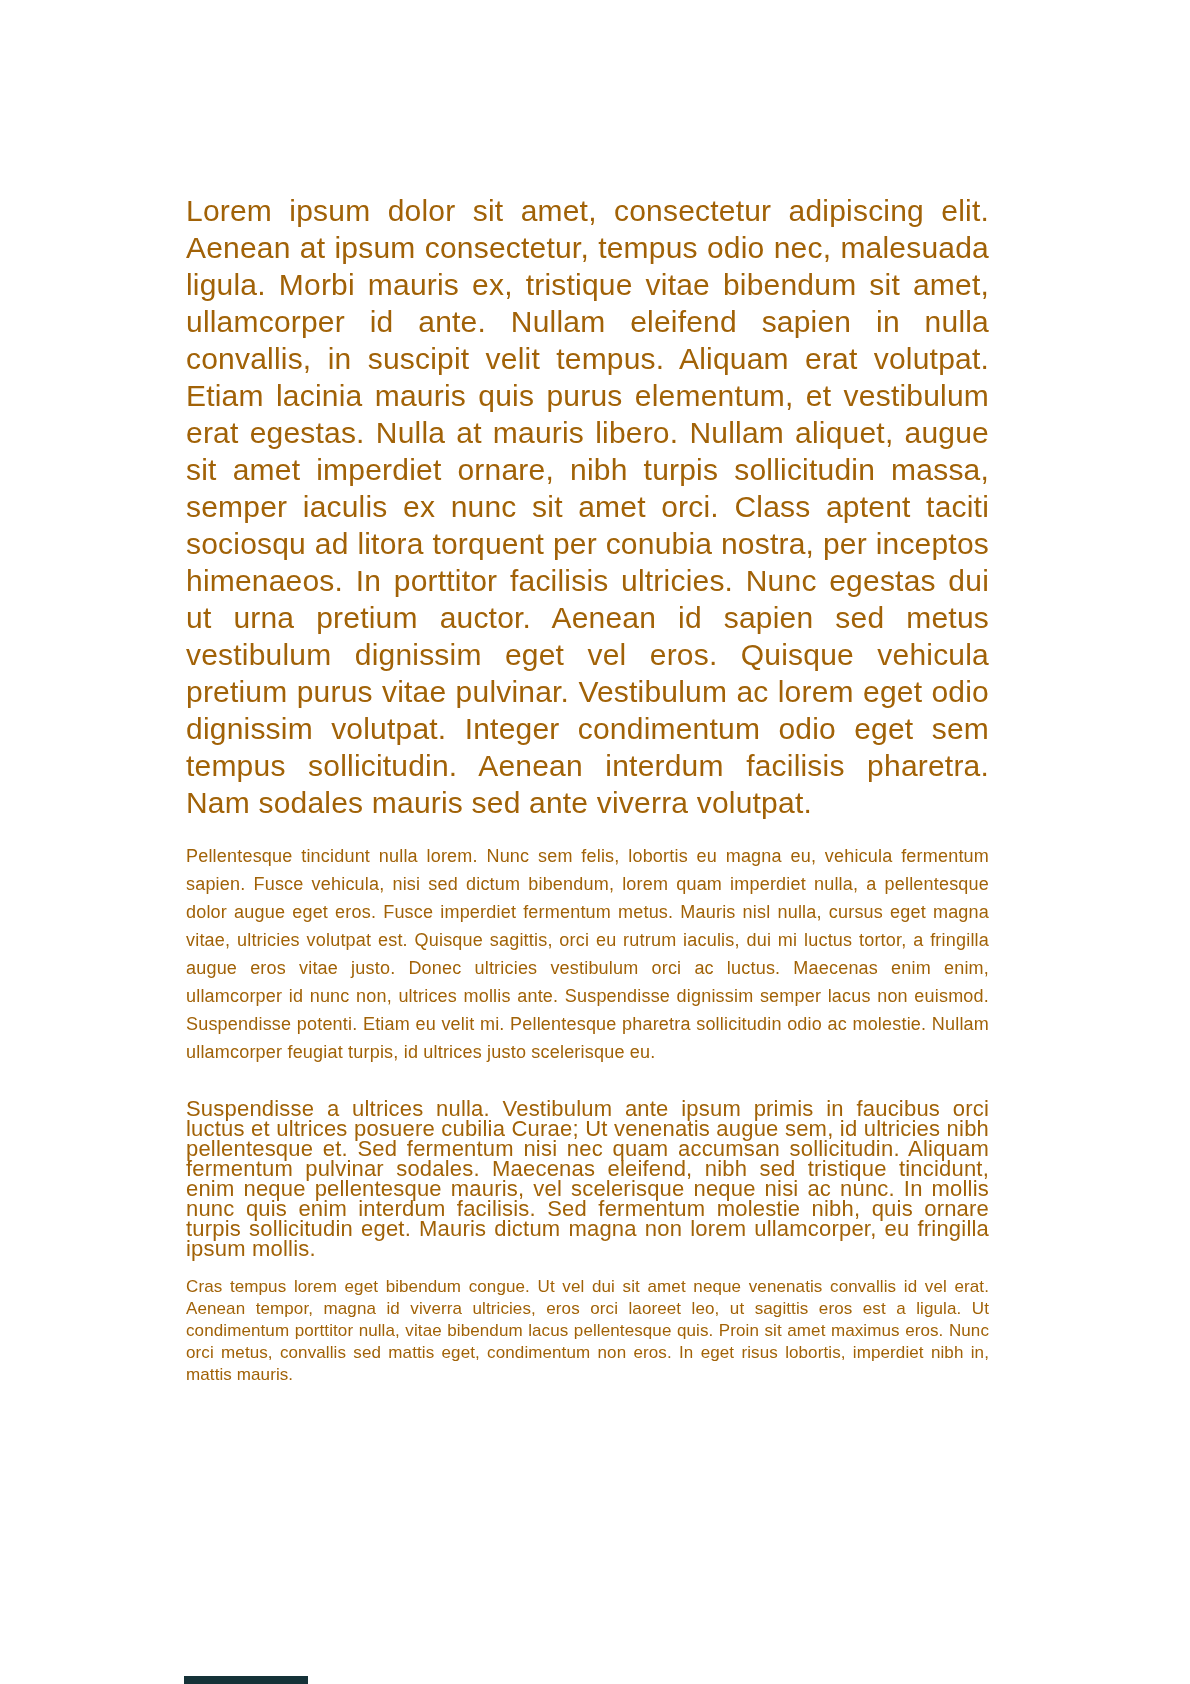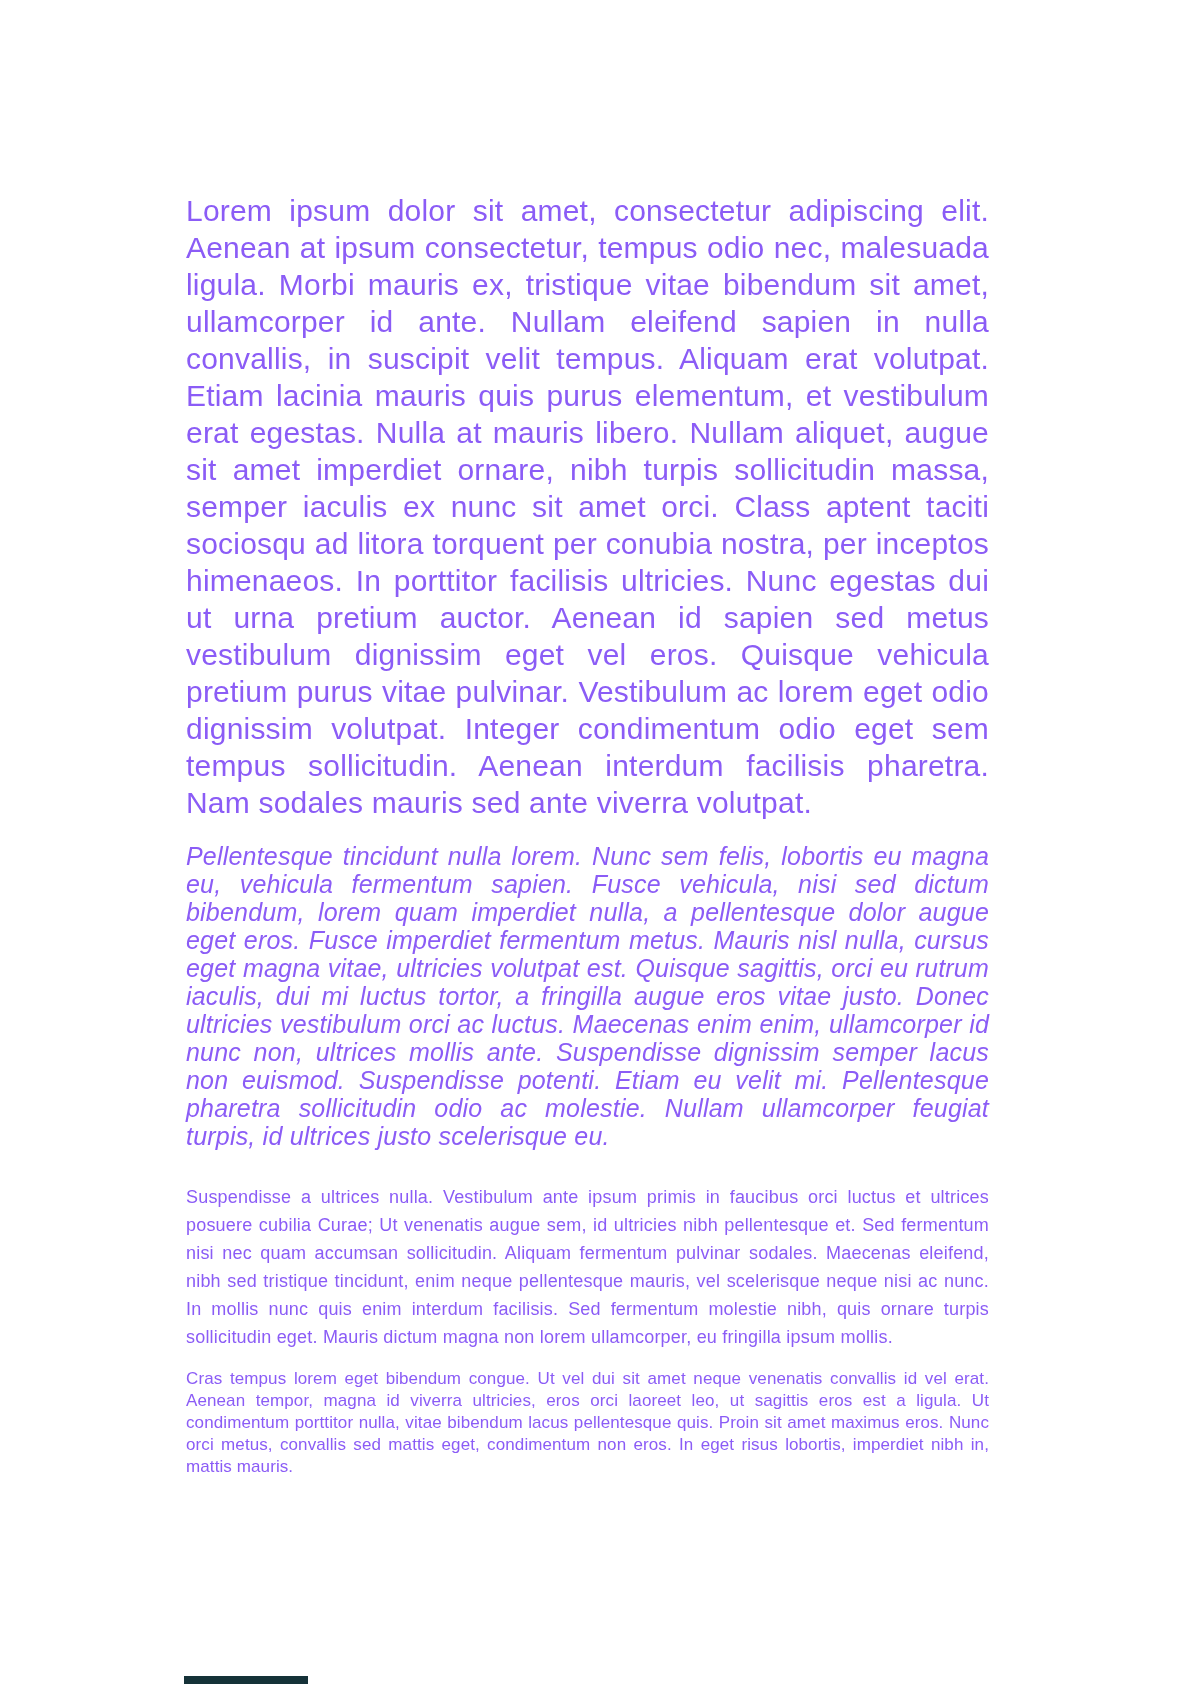--- a/index.html
+++ b/index.html
@@ -29,49 +29,48 @@
     font-weight: 300;
     font-stretch: normal;
   }
   .para-1 {
     font-size: 30px;
     line-height: 37px;
     letter-spacing: 0.2px;
     margin-bottom: 21px !important;
   }
   .para-2 {
-    font-size: 25px;
+    font-size: 18px;
     line-height: 28px;
     letter-spacing: 0.2px;
     margin-bottom: 33px !important;
-    font-style: italic;
   }
   .para-3 {
-    font-size: 18px;
-    line-height: 28px;
+    font-size: 22px;
+    line-height: 20px;
     letter-spacing: 0.2px;
     margin-bottom: 17px !important;
   }
   .para-4 {
     font-size: 17px;
     line-height: 22px;
     letter-spacing: 0.1px;
   }
   .footer-bar {
     position: absolute;
     left: 184px;
     bottom: 0;
     width: 124px;
     height: 8px;
   }
 </style>
 </head>
 <body>
 
 <div class="page">
-  <div class="text-column" style="color: #8b5cf6;">
+  <div class="text-column" style="color: #a16207;">
     <p class="para-1">Lorem ipsum dolor sit amet, consectetur adipiscing elit. Aenean at ipsum consectetur, tempus odio nec, malesuada ligula. Morbi mauris ex, tristique vitae bibendum sit amet, ullamcorper id ante. Nullam eleifend sapien in nulla convallis, in suscipit velit tempus. Aliquam erat volutpat. Etiam lacinia mauris quis purus elementum, et vestibulum erat egestas. Nulla at mauris libero. Nullam aliquet, augue sit amet imperdiet ornare, nibh turpis sollicitudin massa, semper iaculis ex nunc sit amet orci. Class aptent taciti sociosqu ad litora torquent per conubia nostra, per inceptos himenaeos. In porttitor facilisis ultricies. Nunc egestas dui ut urna pretium auctor. Aenean id sapien sed metus vestibulum dignissim eget vel eros. Quisque vehicula pretium purus vitae pulvinar. Vestibulum ac lorem eget odio dignissim volutpat. Integer condimentum odio eget sem tempus sollicitudin. Aenean interdum facilisis pharetra. Nam sodales mauris sed ante viverra volutpat.</p>
     <p class="para-2">Pellentesque tincidunt nulla lorem. Nunc sem felis, lobortis eu magna eu, vehicula fermentum sapien. Fusce vehicula, nisi sed dictum bibendum, lorem quam imperdiet nulla, a pellentesque dolor augue eget eros. Fusce imperdiet fermentum metus. Mauris nisl nulla, cursus eget magna vitae, ultricies volutpat est. Quisque sagittis, orci eu rutrum iaculis, dui mi luctus tortor, a fringilla augue eros vitae justo. Donec ultricies vestibulum orci ac luctus. Maecenas enim enim, ullamcorper id nunc non, ultrices mollis ante. Suspendisse dignissim semper lacus non euismod. Suspendisse potenti. Etiam eu velit mi. Pellentesque pharetra sollicitudin odio ac molestie. Nullam ullamcorper feugiat turpis, id ultrices justo scelerisque eu.</p>
     <p class="para-3">Suspendisse a ultrices nulla. Vestibulum ante ipsum primis in faucibus orci luctus et ultrices posuere cubilia Curae; Ut venenatis augue sem, id ultricies nibh pellentesque et. Sed fermentum nisi nec quam accumsan sollicitudin. Aliquam fermentum pulvinar sodales. Maecenas eleifend, nibh sed tristique tincidunt, enim neque pellentesque mauris, vel scelerisque neque nisi ac nunc. In mollis nunc quis enim interdum facilisis. Sed fermentum molestie nibh, quis ornare turpis sollicitudin eget. Mauris dictum magna non lorem ullamcorper, eu fringilla ipsum mollis.</p>
     <p class="para-4">Cras tempus lorem eget bibendum congue. Ut vel dui sit amet neque venenatis convallis id vel erat. Aenean tempor, magna id viverra ultricies, eros orci laoreet leo, ut sagittis eros est a ligula. Ut condimentum porttitor nulla, vitae bibendum lacus pellentesque quis. Proin sit amet maximus eros. Nunc orci metus, convallis sed mattis eget, condimentum non eros. In eget risus lobortis, imperdiet nibh in, mattis mauris.</p>
   </div>
   <div class="footer-bar" style="background: rgb(21, 50, 56);"></div>
 </div>
 
 </body></html>

